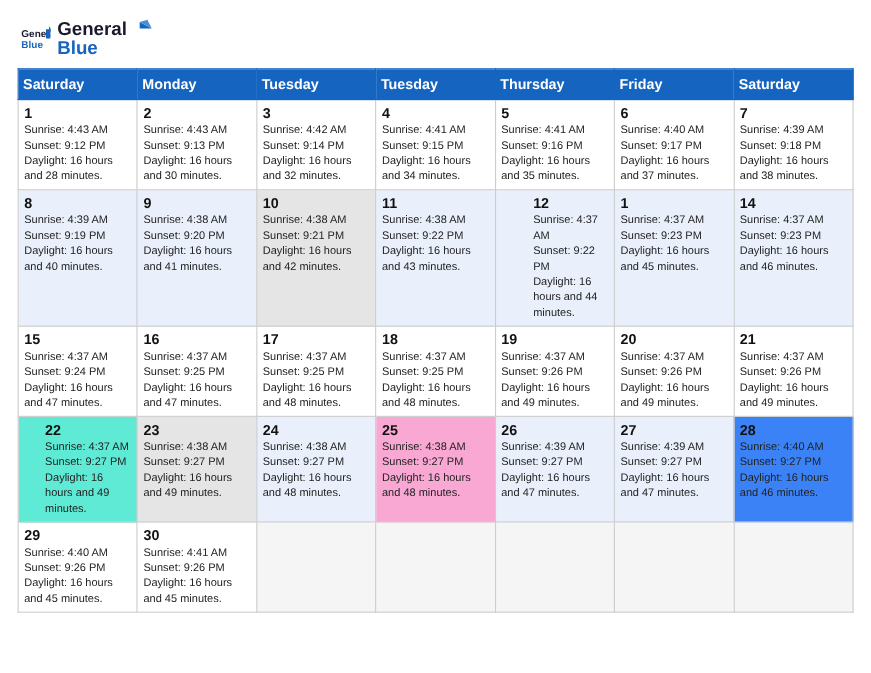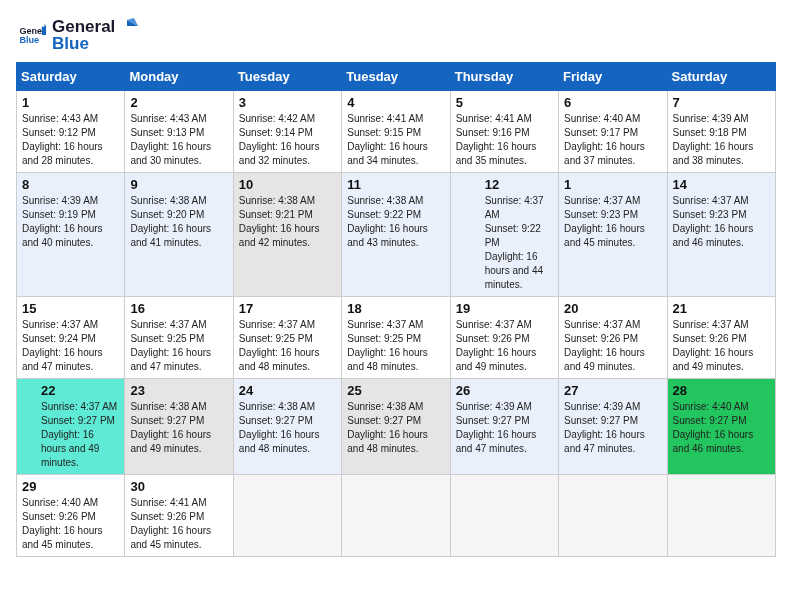--- a/index.html
+++ b/index.html
@@ -261,39 +261,39 @@
           <div class="day-info" style="white-space: pre-line;">Sunrise: 4:38 AM
 Sunset: 9:27 PM
 Daylight: 16 hours and 49 minutes.</div>
         </td>
         <td style="background-color: rgb(234, 240, 251);">
           <span class="day-number">24</span>
           <div class="day-info" style="white-space: pre-line;">Sunrise: 4:38 AM
 Sunset: 9:27 PM
 Daylight: 16 hours and 48 minutes.</div>
         </td>
-        <td style="background-color: #e5e5e5;">
+        <td style="background-color: #f9a8d4;">
           <span class="day-number">25</span>
           <div class="day-info" style="white-space: pre-line;">Sunrise: 4:38 AM
 Sunset: 9:27 PM
 Daylight: 16 hours and 48 minutes.</div>
         </td>
         <td style="background-color: rgb(234, 240, 251);">
           <span class="day-number">26</span>
           <div class="day-info" style="white-space: pre-line;">Sunrise: 4:39 AM
 Sunset: 9:27 PM
 Daylight: 16 hours and 47 minutes.</div>
         </td>
         <td style="background-color: rgb(234, 240, 251);">
           <span class="day-number">27</span>
           <div class="day-info" style="white-space: pre-line;">Sunrise: 4:39 AM
 Sunset: 9:27 PM
 Daylight: 16 hours and 47 minutes.</div>
         </td>
-        <td style="background-color: #22c55e;">
+        <td style="background-color: #3b82f6;">
           <span class="day-number">28</span>
           <div class="day-info" style="white-space: pre-line;">Sunrise: 4:40 AM
 Sunset: 9:27 PM
 Daylight: 16 hours and 46 minutes.</div>
         </td>
       </tr>
       <tr>
         <td>
           <span class="day-number">29</span>
           <div class="day-info" style="white-space: pre-line;">Sunrise: 4:40 AM

